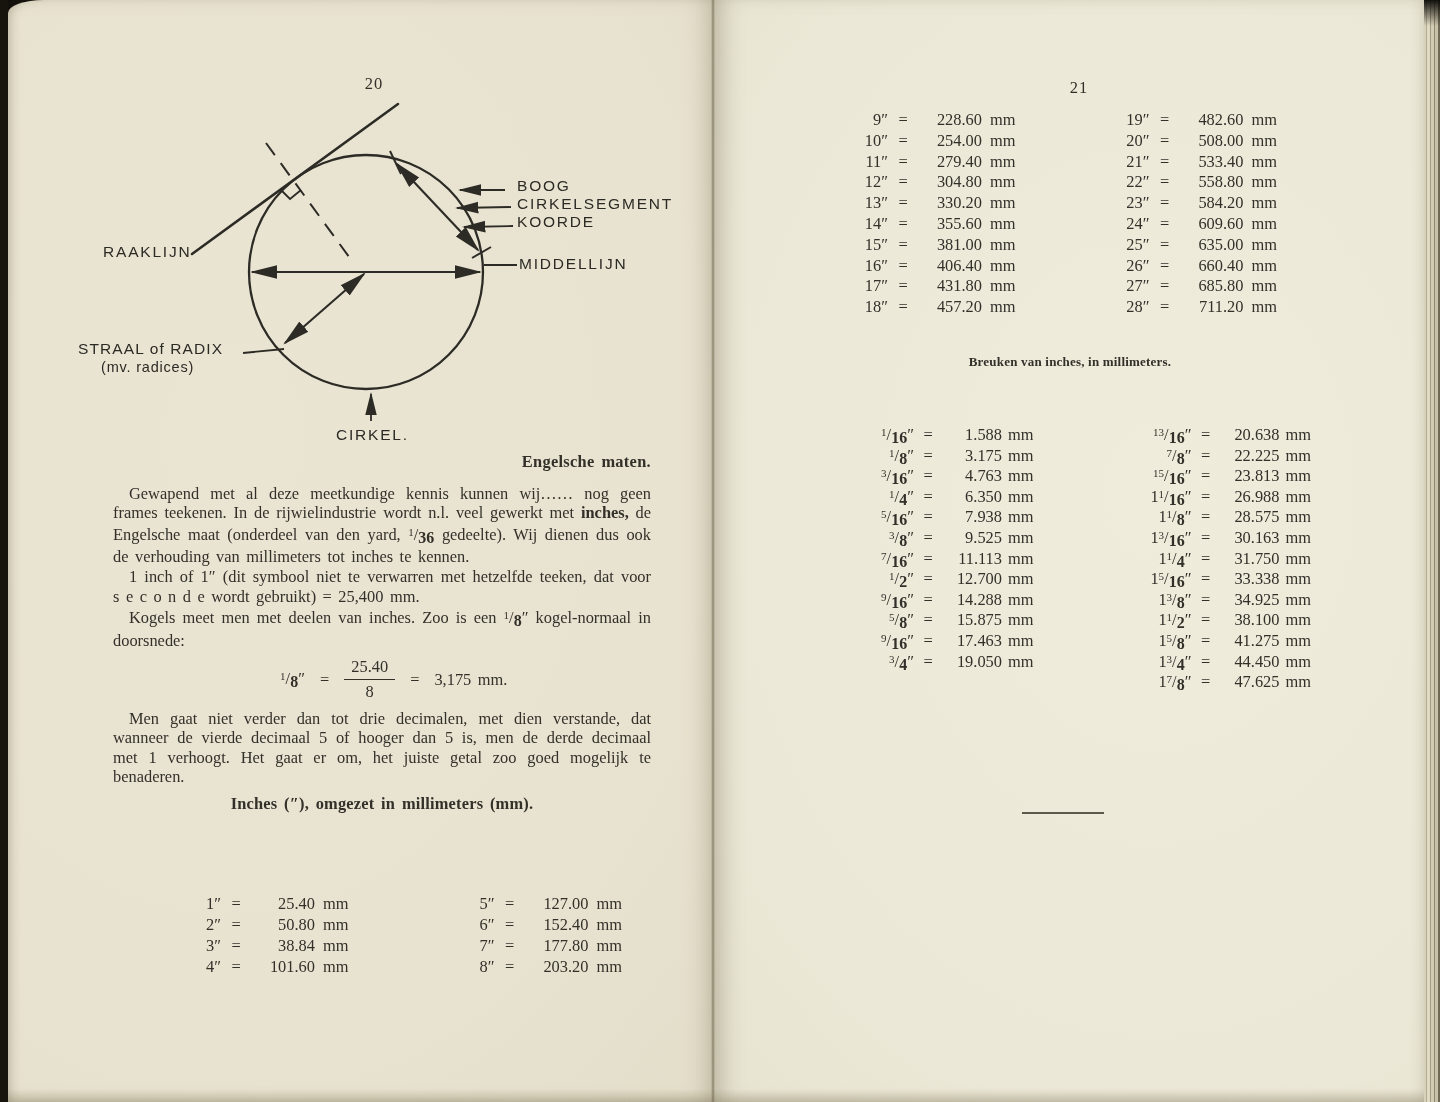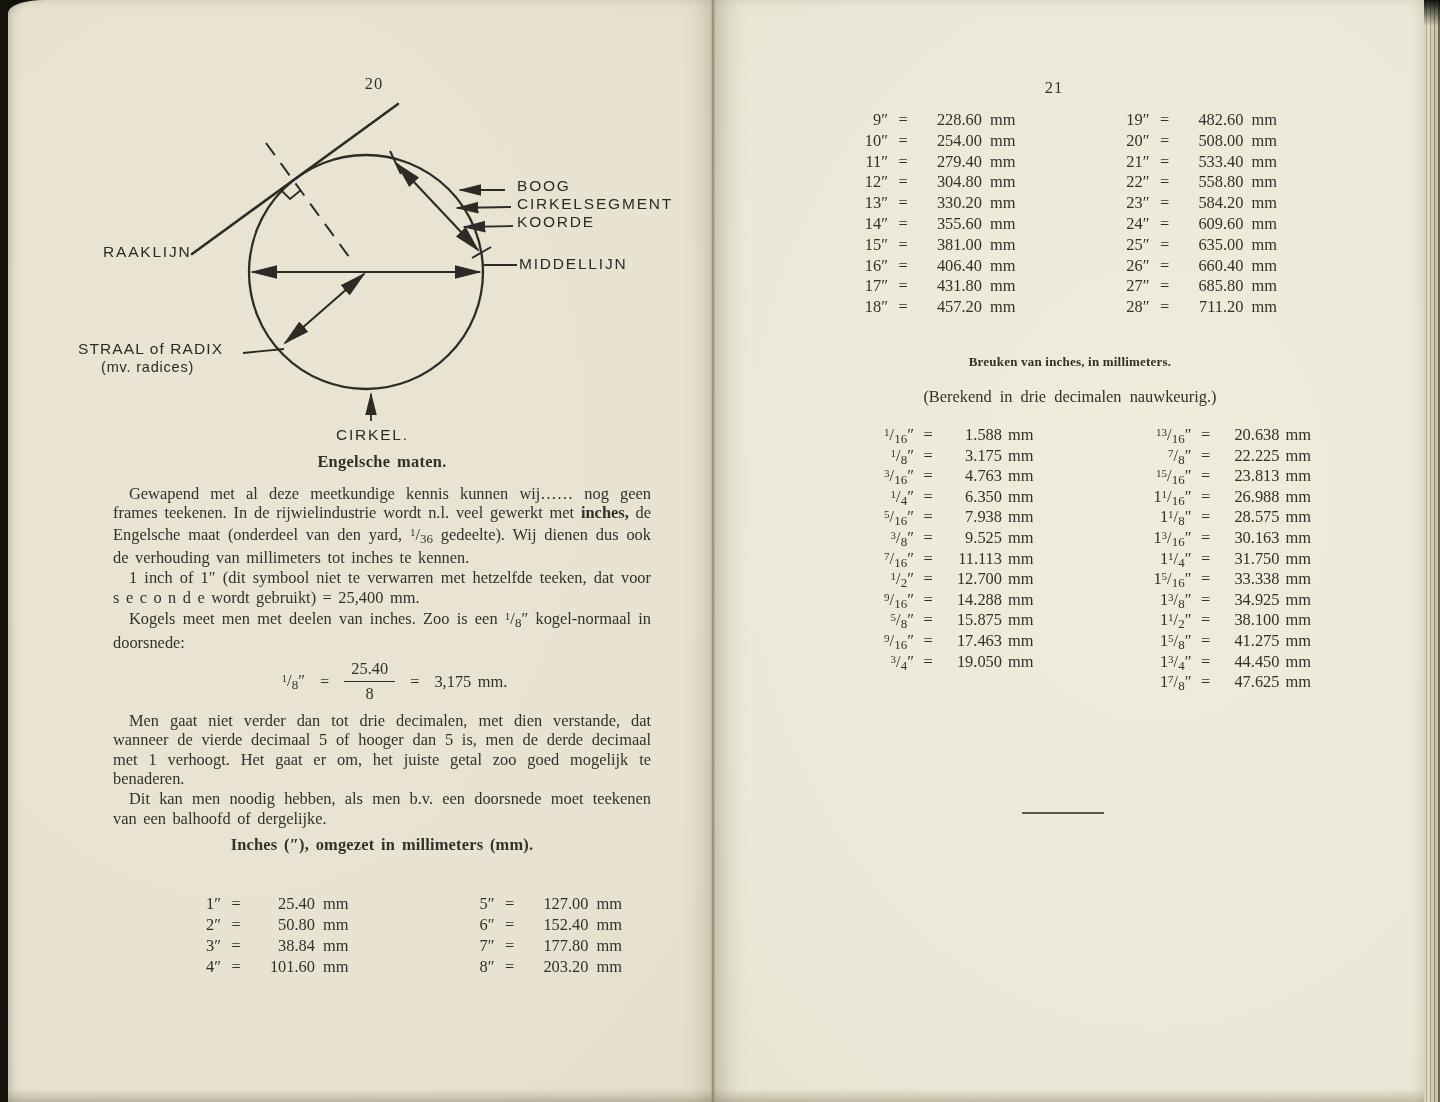--- a/index.html
+++ b/index.html
@@ -40,42 +40,42 @@
     background:linear-gradient(180deg, rgba(8,7,4,.95), rgba(8,7,4,0));
   }
   .bottom-shade {
     position:absolute; left:8px; width:1416px; bottom:0; height:13px;
     background:linear-gradient(to bottom, rgba(115,103,70,0), rgba(115,103,70,.28));
   }
 
   
   .pagenum { position:absolute; width:46px; text-align:center; font-size:16.5px; letter-spacing:1px; }
   #pn20 { left:351px; top:74px; }
-  #pn21 { left:1031px; top:78px; }
+  #pn21 { left:1056px; top:78px; }
 
   
   #diagram { position:absolute; left:70px; top:95px; width:630px; height:355px; }
   #diagram .stroke { stroke:#2d2b26; fill:none; }
   #diagram text {
     font-family:"Liberation Sans", sans-serif;
     font-size:15.5px; letter-spacing:1.8px; fill:#2c2a25;
   }
   #diagram text.small { font-size:14.5px; letter-spacing:.8px; }
   #diagram text.tight { letter-spacing:1.1px; }
 
   
   .textcol {
     position:absolute; left:113px; top:452px; width:538px;
     font-size:16.4px; line-height:19.6px; text-align:justify;
     word-spacing:2.4px;
   }
-  .h-right { text-align:center; font-weight:bold; letter-spacing:.3px; margin:0 0 12px 0; }
+  .h-right { text-align:right; font-weight:bold; letter-spacing:.3px; margin:0 0 12px 0; }
   .par { margin:0; text-indent:16px; }
   .par sup, .c-frac sup { font-size:11px; vertical-align:4px; letter-spacing:0; }
-  .par sub, .c-frac sub { font-size:13px; vertical-align:-3px; letter-spacing:0; }
+  .par sub, .c-frac sub { font-size:16px; vertical-align:-3px; letter-spacing:0;font-weight:bold; }
   .formula {
     display:flex; align-items:center; gap:15px;
     margin:7px 0 7px 120px; text-align:left; text-indent:0;
   }
   .vfrac { display:inline-flex; flex-direction:column; text-align:center; }
   .vnum { padding:0 7px 2px; border-bottom:1.6px solid #33302a; }
   .vden { padding-top:2px; }
   .intro { margin-top:22px; }
   .ttitle { font-weight:bold; text-align:center; margin-top:7px; letter-spacing:.2px; }
 
@@ -178,21 +178,20 @@
       <span>=</span>
       <span class="vfrac">
         <span class="vnum">25.40</span>
         <span class="vden">8</span>
       </span>
       <span>=</span>
       <span>3,175 mm.</span>
     </div>
 
     <p class="par">Men gaat niet verder dan tot drie decimalen, met dien verstande, dat wanneer de vierde decimaal 5 of hooger dan 5 is, men de derde decimaal met 1 verhoogt. Het gaat er om, het juiste getal zoo goed mogelijk te benaderen.</p>
-    <p class="par">Dit kan men noodig hebben, als men b.v. een doorsnede moet teekenen van een balhoofd of dergelijke.</p>
     <div class="ttitle">Inches (″), omgezet in millimeters (mm).</div>
   </div>
 
   <div class="inchtable t20">
     <div class="tcol">
 
         <div class="trow">
           <span class="c-in">1″</span>
           <span class="c-eq">=</span>
           <span class="c-val">25.40</span>
@@ -393,21 +392,20 @@
         <div class="trow">
           <span class="c-in">28″</span>
           <span class="c-eq">=</span>
           <span class="c-val">711.20</span>
           <span class="c-unit">mm</span>
         </div>
       </div>
   </div>
 
   <div class="fhead">Breuken van inches, in millimeters.</div>
-  <div class="fsub">(Berekend in drie decimalen nauwkeurig.)</div>
 
   <div class="fractable">
     <div class="tcol">
 
         <div class="trow">
           <span class="c-frac"><sup>1</sup><span class="fsl">/</span><sub>16</sub><span>″</span></span>
           <span class="c-eq">=</span>
           <span class="c-val">1.588</span>
           <span class="c-unit">mm</span>
         </div>

